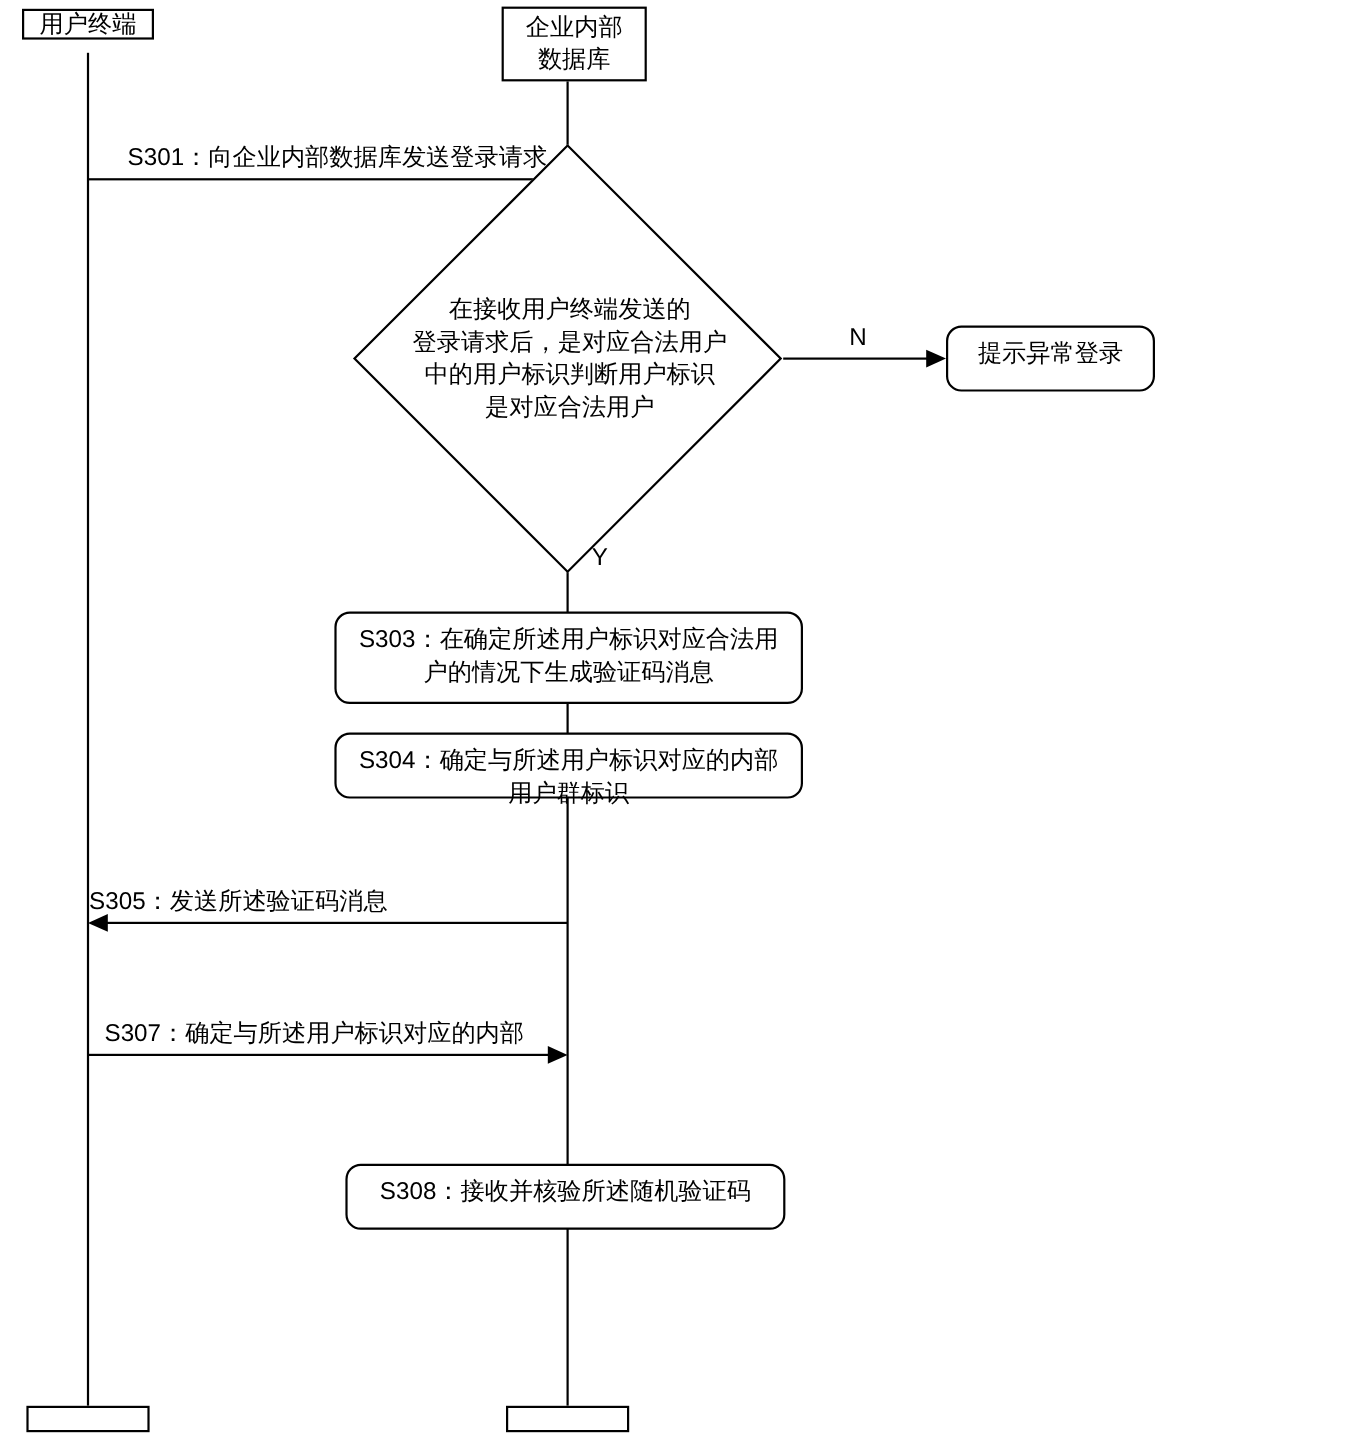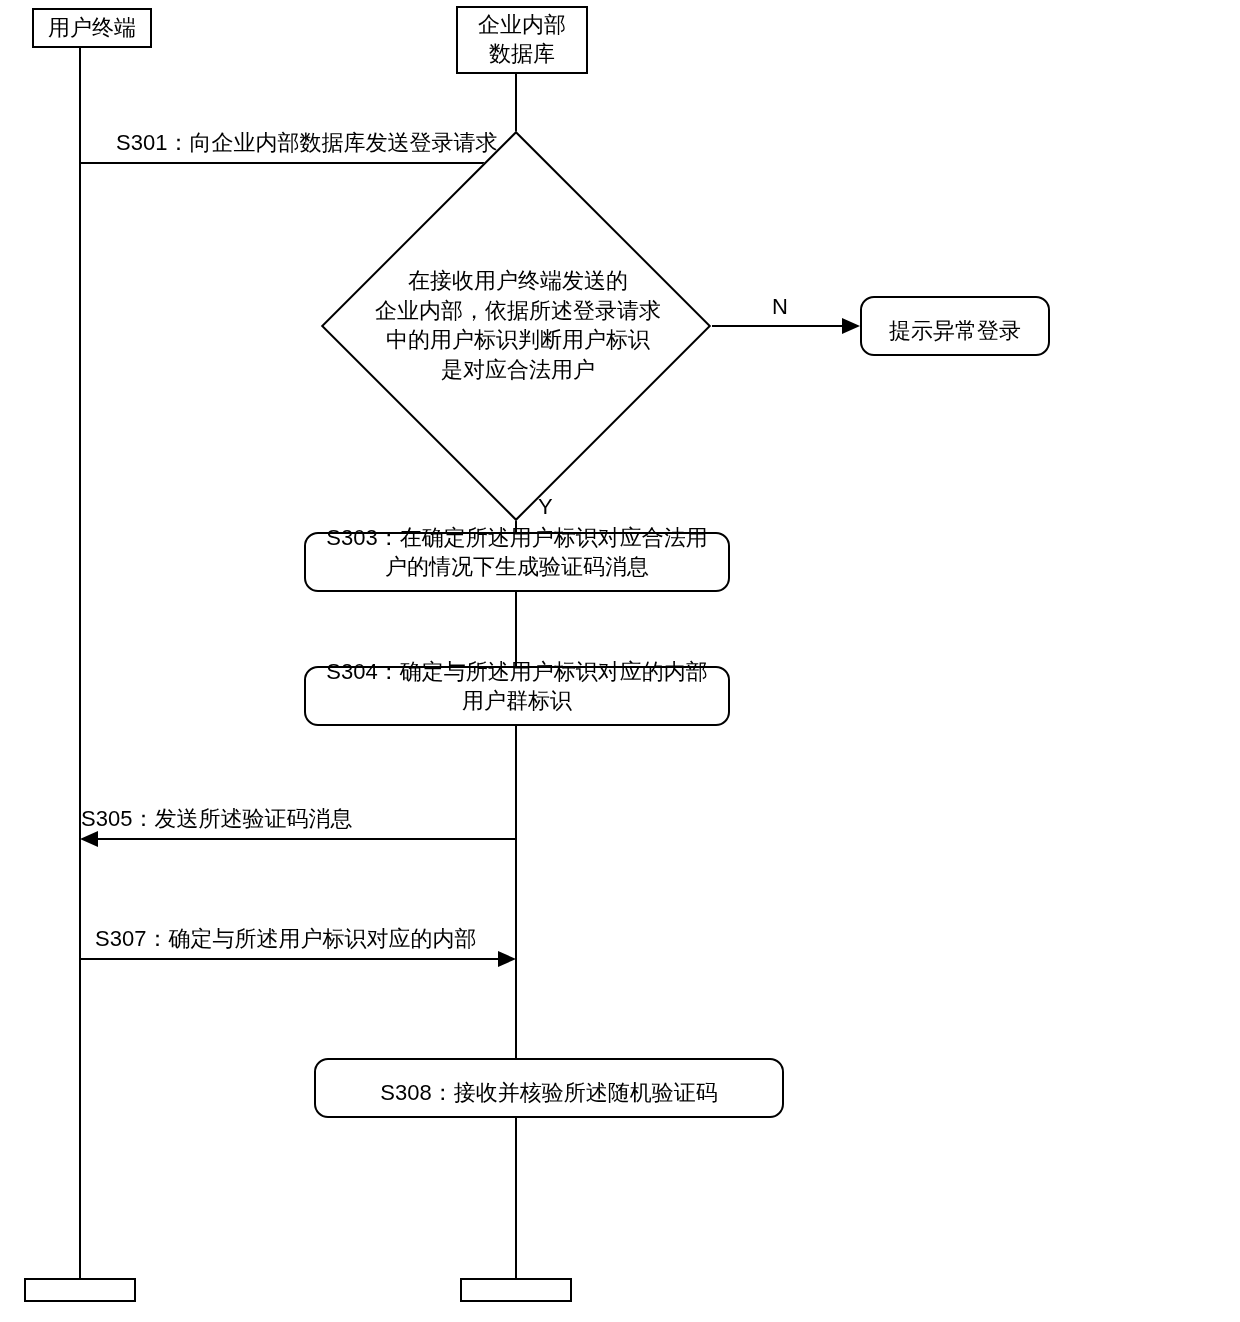--- a/index.html
+++ b/index.html
@@ -62,87 +62,87 @@
     text-align: center;
     line-height: 1.35;
   }
   .rounded-box {
     position: absolute;
     border: 2px solid #000;
     border-radius: 14px;
     background: #fff;
     text-align: center;
     display: flex;
-    align-items: flex-end;
+    align-items: flex-start;
     justify-content: center;
     line-height: 1.35;
     padding: 8px 12px;
   }
   .yn-label {
     position: absolute;
     font-size: 22px;
   }
   .end-cap {
     position: absolute;
     border: 2px solid #000;
     background: #fff;
     height: 24px;
   }
 </style>
 </head>
 <body>
 
-<div class="actor-box" style="left:32px; top:8px; width:120px; height:40px;">
+<div class="actor-box" style="left:20px; top:8px; width:120px; height:28px;">
   <span>用户终端</span>
 </div>
 
 <div class="actor-box" style="left:456px; top:6px; width:132px; height:68px; flex-direction:column;">
   <span>企业内部</span>
   <span>数据库</span>
 </div>
 
 <div class="lifeline" style="left:79px; top:48px; height:1230px;"></div>
 <div class="lifeline" style="left:515px; top:74px; height:1204px;"></div>
 
 <div class="msg-label" style="left:95px; top:128px;margin-left:21px;">S301：向企业内部数据库发送登录请求</div>
 <div class="arrow-line" style="left:80px; top:162px; width:420px;"></div>
 <div class="arrow-head-right" style="left:498px; top:155px;"></div>
 
 <div class="diamond" style="left:378px; top:188px; width:276px; height:276px;"></div>
 <div class="diamond-text" style="left:340px; top:266px; width:356px; white-space:pre-line;"><span>在接收用户终端发送的
-企业内部，依据所述登录请求
+登录请求后，是对应合法用户
 中的用户标识判断用户标识
 是对应合法用户</span></div>
 
 <div class="arrow-line" style="left:712px; top:325px; width:132px;"></div>
 <div class="arrow-head-right" style="left:842px; top:318px;"></div>
 <div class="yn-label" style="left:772px; top:294px;">N</div>
 
 <div class="rounded-box" style="left:860px; top:296px; width:190px; height:60px;">
   <span>提示异常登录</span>
 </div>
 
 <div class="yn-label" style="left:538px; top:494px;">Y</div>
 
-<div class="rounded-box" style="left:304px; top:532px; width:426px; height:60px; white-space:pre-line;">
+<div class="rounded-box" style="left:304px; top:556px; width:426px; height:84px; white-space:pre-line;">
   <span>S303：在确定所述用户标识对应合法用
 户的情况下生成验证码消息</span>
 </div>
 
 <div class="rounded-box" style="left:304px; top:666px; width:426px; height:60px; white-space:pre-line;">
   <span>S304：确定与所述用户标识对应的内部
 用户群标识</span>
 </div>
 
 <div class="msg-label" style="left:81px; top:804px;">S305：发送所述验证码消息</div>
 <div class="arrow-line" style="left:96px; top:838px; width:420px;"></div>
 <div class="arrow-head-left" style="left:80px; top:831px;"></div>
 
 <div class="msg-label" style="left:95px; top:924px;">S307：确定与所述用户标识对应的内部</div>
 <div class="arrow-line" style="left:80px; top:958px; width:420px;"></div>
 <div class="arrow-head-right" style="left:498px; top:951px;"></div>
 
-<div class="rounded-box" style="left:314px; top:1058px; width:470px; height:60px;">
+<div class="rounded-box" style="left:314px; top:1058px; width:400px; height:60px;">
   <span>S308：接收并核验所述随机验证码</span>
 </div>
 
 <div class="end-cap" style="left:24px; top:1278px; width:112px;"></div>
 <div class="end-cap" style="left:460px; top:1278px; width:112px;"></div>
 
 </body></html>

